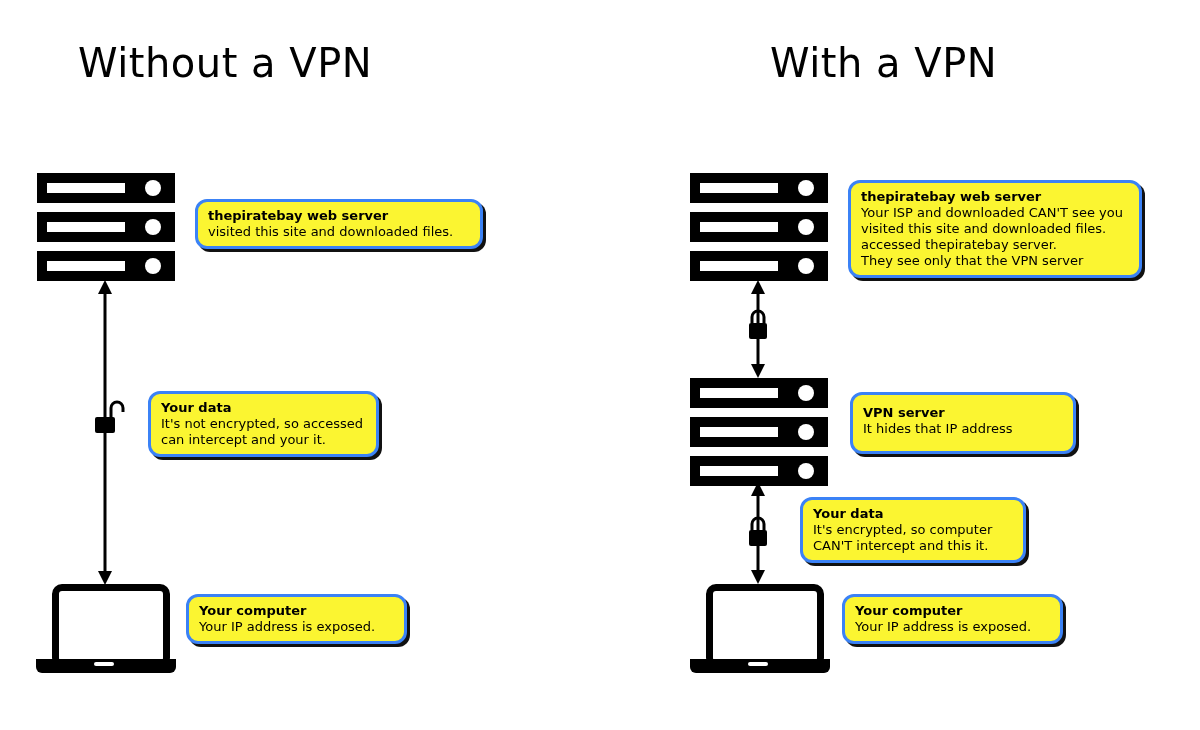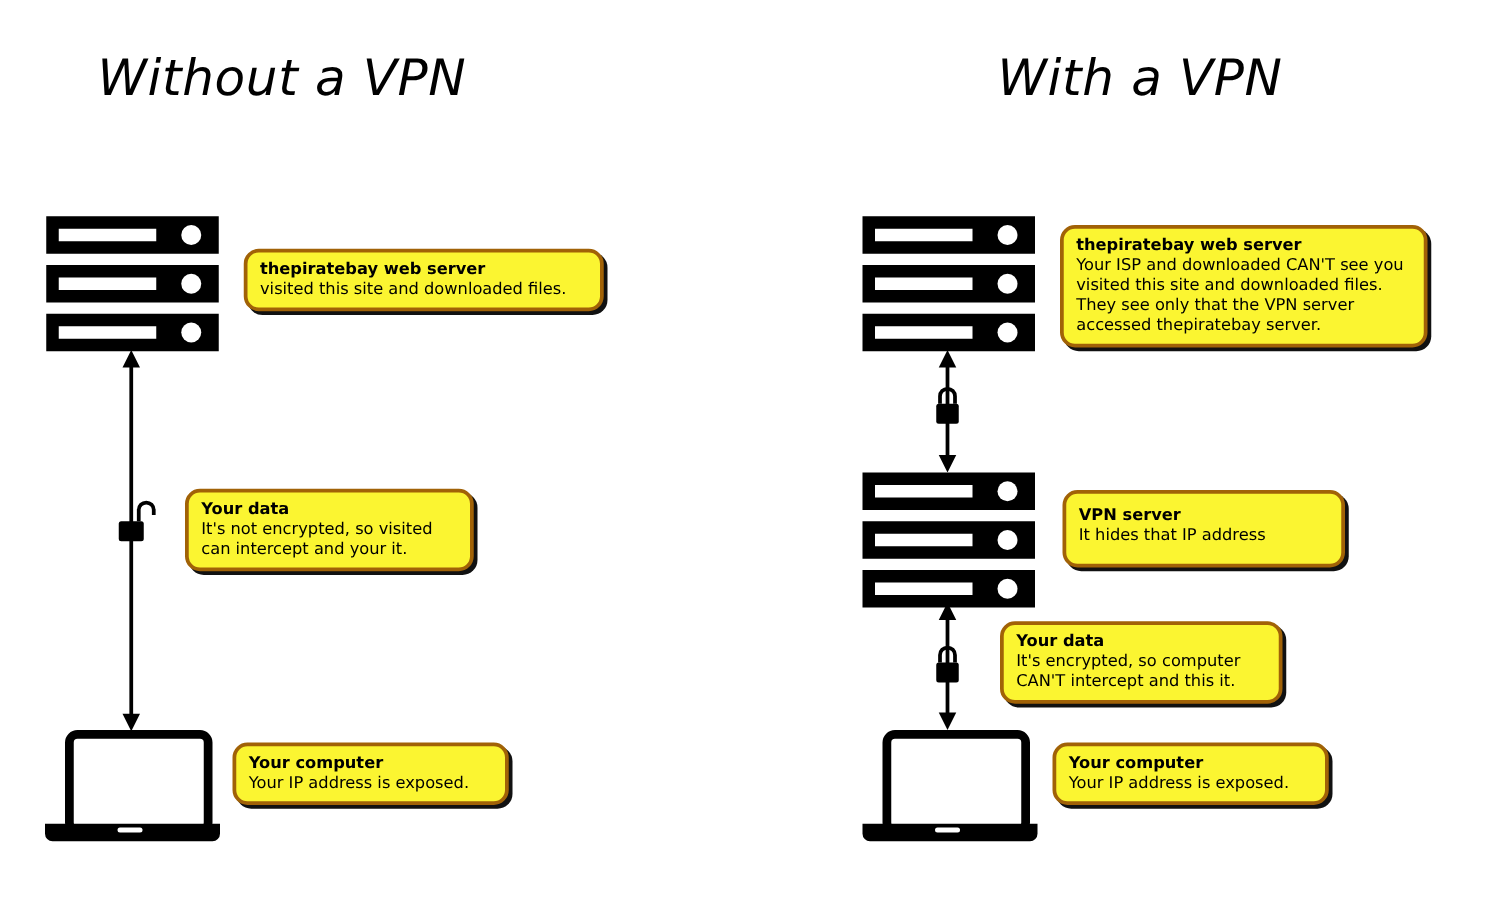--- a/index.html
+++ b/index.html
@@ -1,28 +1,28 @@
 <!DOCTYPE html>
 <html><head>
 <meta charset="utf-8">
 <style>
   html,body{margin:0;padding:0;background:#ffffff;}
   body{width:1200px;height:730px;position:relative;overflow:hidden;font-family:"DejaVu Sans","Liberation Sans",sans-serif;color:#000;}
-  .title{position:absolute;top:40px;font-size:40px;font-weight:normal;letter-spacing:0.5px;font-style:italic;}
+  .title{position:absolute;top:40px;font-size:40px;font-weight:normal;letter-spacing:0.5px;}
   #title-left{left:78px;}
-  #title-right{left:798px;}
+  #title-right{left:770px;}
   .server{position:absolute;width:138px;}
   .rack{position:relative;height:30px;background:#000;margin-bottom:9px;}
   .rack .slot{position:absolute;left:10px;top:10px;width:78px;height:10px;background:#fff;}
   .rack .led{position:absolute;right:14px;top:7px;width:16px;height:16px;border-radius:50%;background:#fff;}
   .laptop{position:absolute;width:140px;height:90px;}
   .laptop .screen{position:absolute;left:16px;top:0;width:104px;height:70px;background:#fff;border:7px solid #000;border-radius:10px;}
   .laptop .base{position:absolute;left:0;top:75px;width:140px;height:14px;background:#000;border-radius:0 0 6px 6px;}
   .laptop .base .notch{position:absolute;left:58px;top:3px;width:20px;height:4px;background:#fff;border-radius:2px;}
-  .bubble{position:absolute;background:#fbf531;border:3px solid #a16207;border-radius:12px;box-shadow:3px 3px 0 #111;padding:6px 10px 6px 10px;font-size:13px;line-height:16px;}
+  .bubble{position:absolute;background:#fbf531;border:3px solid #3b82f6;border-radius:12px;box-shadow:3px 3px 0 #111;padding:6px 10px 6px 10px;font-size:13px;line-height:16px;}
   .bubble .h{font-weight:bold;}
   .conn{position:absolute;}
 </style>
 </head>
 <body>
 
 <div id="title-left" class="title">Without a VPN</div>
 <div id="title-right" class="title">With a VPN</div>
 
 <div class="server" style="left:37px;top:173px;">
@@ -48,21 +48,21 @@
   <line x1="20" y1="10" x2="20" y2="295" stroke="#000" stroke-width="3"></line>
   <polygon points="20,0 13,14 27,14" fill="#000"></polygon>
   <polygon points="20,305 13,291 27,291" fill="#000"></polygon>
   <g>
     <rect x="10" y="137" width="20" height="16" rx="2" fill="#000"></rect>
     <path d="M26 137 V128 a6 6 0 0 1 12 0 V132" fill="none" stroke="#000" stroke-width="3"></path>
   </g>
 </svg>
 <div class="bubble" style="left:148px;top:391px;width:205px;">
   <div class="h">Your data</div>
-  <div>It's not encrypted, so visited</div>
+  <div>It's not encrypted, so accessed</div>
   <div>can intercept and your it.</div>
 </div>
 
 <div class="laptop" style="left:36px;top:584px;">
   <div class="screen"></div>
   <div class="base">
       <div class="notch"></div>
     </div>
 </div>
 <div class="bubble" style="left:186px;top:594px;width:195px;">
@@ -81,22 +81,22 @@
     </div>
   <div class="rack">
       <div class="slot"></div>
       <div class="led"></div>
     </div>
 </div>
 <div class="bubble" style="left:848px;top:180px;width:268px;">
   <div class="h">thepiratebay web server</div>
   <div>Your ISP and downloaded CAN'T see you</div>
   <div>visited this site and downloaded files.</div>
+  <div>accessed thepiratebay server.</div>
   <div>They see only that the VPN server</div>
-  <div>accessed thepiratebay server.</div>
 </div>
 
 <svg class="conn" style="left:738px;top:280px;" width="40" height="98">
   <line x1="20" y1="8" x2="20" y2="90" stroke="#000" stroke-width="3"></line>
   <polygon points="20,0 13,14 27,14" fill="#000"></polygon>
   <polygon points="20,98 13,84 27,84" fill="#000"></polygon>
   <g>
     <rect x="11" y="43" width="18" height="16" rx="2" fill="#000"></rect>
     <path d="M14 43 V37 a6 6 0 0 1 12 0 V43" fill="none" stroke="#000" stroke-width="3"></path>
   </g>

